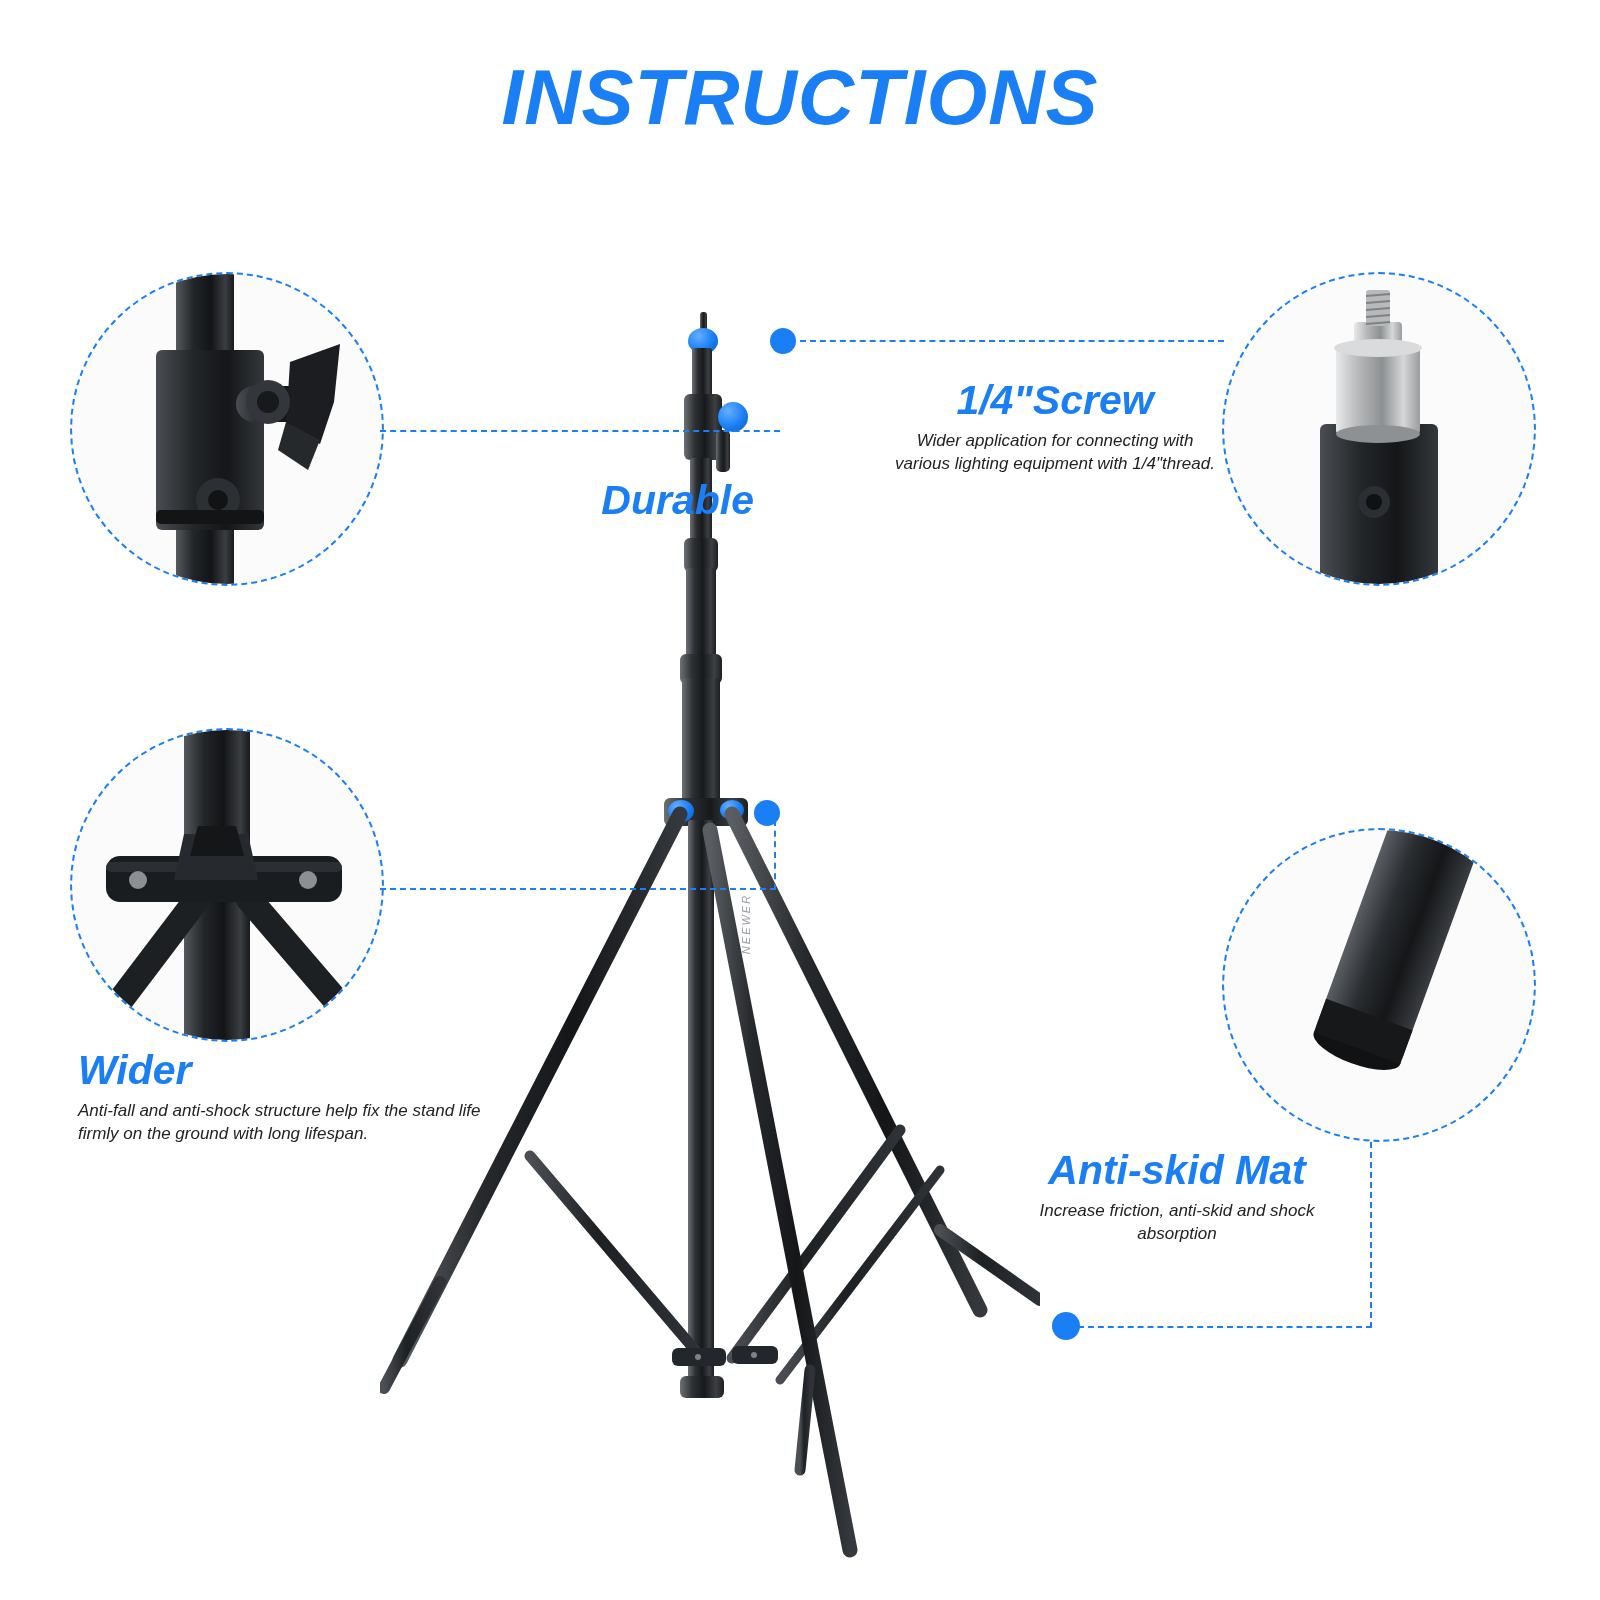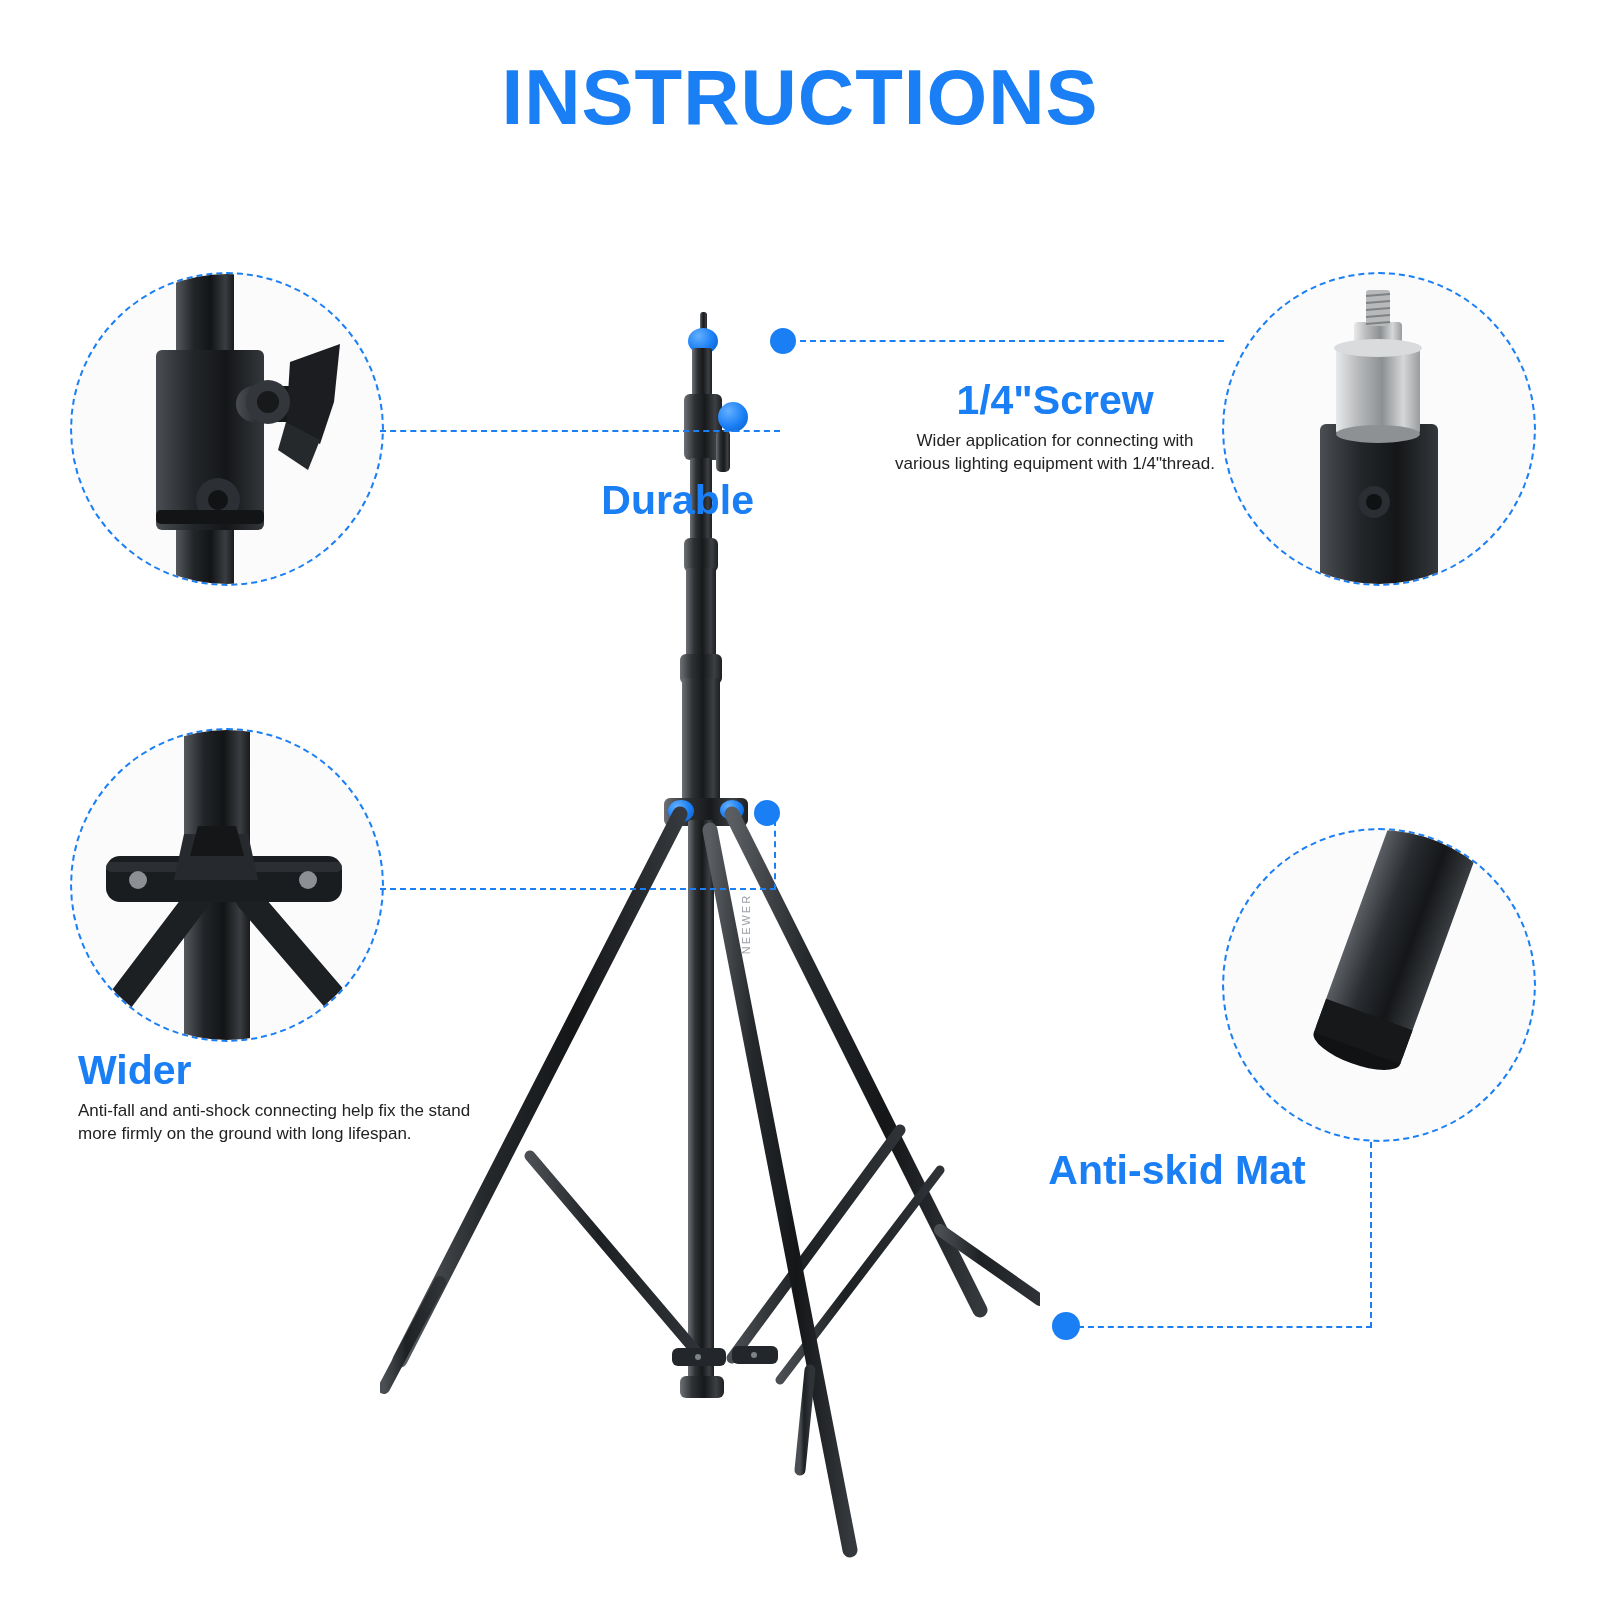--- a/index.html
+++ b/index.html
@@ -13,20 +13,21 @@
     position: relative;
     overflow: hidden;
     font-family: "Liberation Sans", sans-serif;
     color: #1a1a1a;
   }
   #page {
     position: absolute;
     left: 0; top: 0;
     width: 1600px;
     height: 1600px;
+    font-style: italic;
   }
   .title {
     position: absolute;
     left: 0;
     top: 52px;
     width: 1600px;
     text-align: center;
     font-size: 78px;
     font-weight: bold;
     letter-spacing: 1px;
@@ -271,21 +272,21 @@
   </div>
 
   <div class="conn h" style="left:380px; top:888px; width:396px;"></div>
   <div class="conn v" style="left:774px; top:820px; height:70px;"></div>
   <div class="dot" style="left:754px; top:800px; width:26px; height:26px;"></div>
 
   <div class="callout ta-left" style="left:78px; top:1048px; width:420px;">
     <h2>
       <span>Wider</span><br>
     </h2>
-    <p>Anti-fall and anti-shock connecting help fix the stand more firmly on the ground with long lifespan.</p>
+    <p>Anti-fall and anti-shock structure help fix the stand life firmly on the ground with long lifespan.</p>
   </div>
 
   <div class="bubble" style="left:1222px; top:828px; width:310px; height:310px;">
     <svg width="310" height="310" style="position:absolute; left:0; top:0;">
       <defs>
         <linearGradient id="footg" x1="0" y1="0" x2="1" y2="0">
           <stop offset="0%" stop-color="#5b5f63"></stop>
           <stop offset="32%" stop-color="#2a2d31"></stop>
           <stop offset="66%" stop-color="#141618"></stop>
           <stop offset="100%" stop-color="#3a3d41"></stop>
@@ -298,15 +299,16 @@
       </g>
     </svg>
   </div>
 
   <div class="dot" style="left:1052px; top:1312px; width:28px; height:28px;"></div>
   <div class="conn h" style="left:1078px; top:1326px; width:294px;"></div>
   <div class="conn v" style="left:1370px; top:1142px; height:186px;"></div>
 
   <div class="callout ta-center" style="left:1012px; top:1148px; width:330px;">
     <h2>Anti-skid Mat</h2>
+    <p>Increase friction, anti-skid and shock absorption</p>
   </div>
 
 </div>
 
 </body></html>

